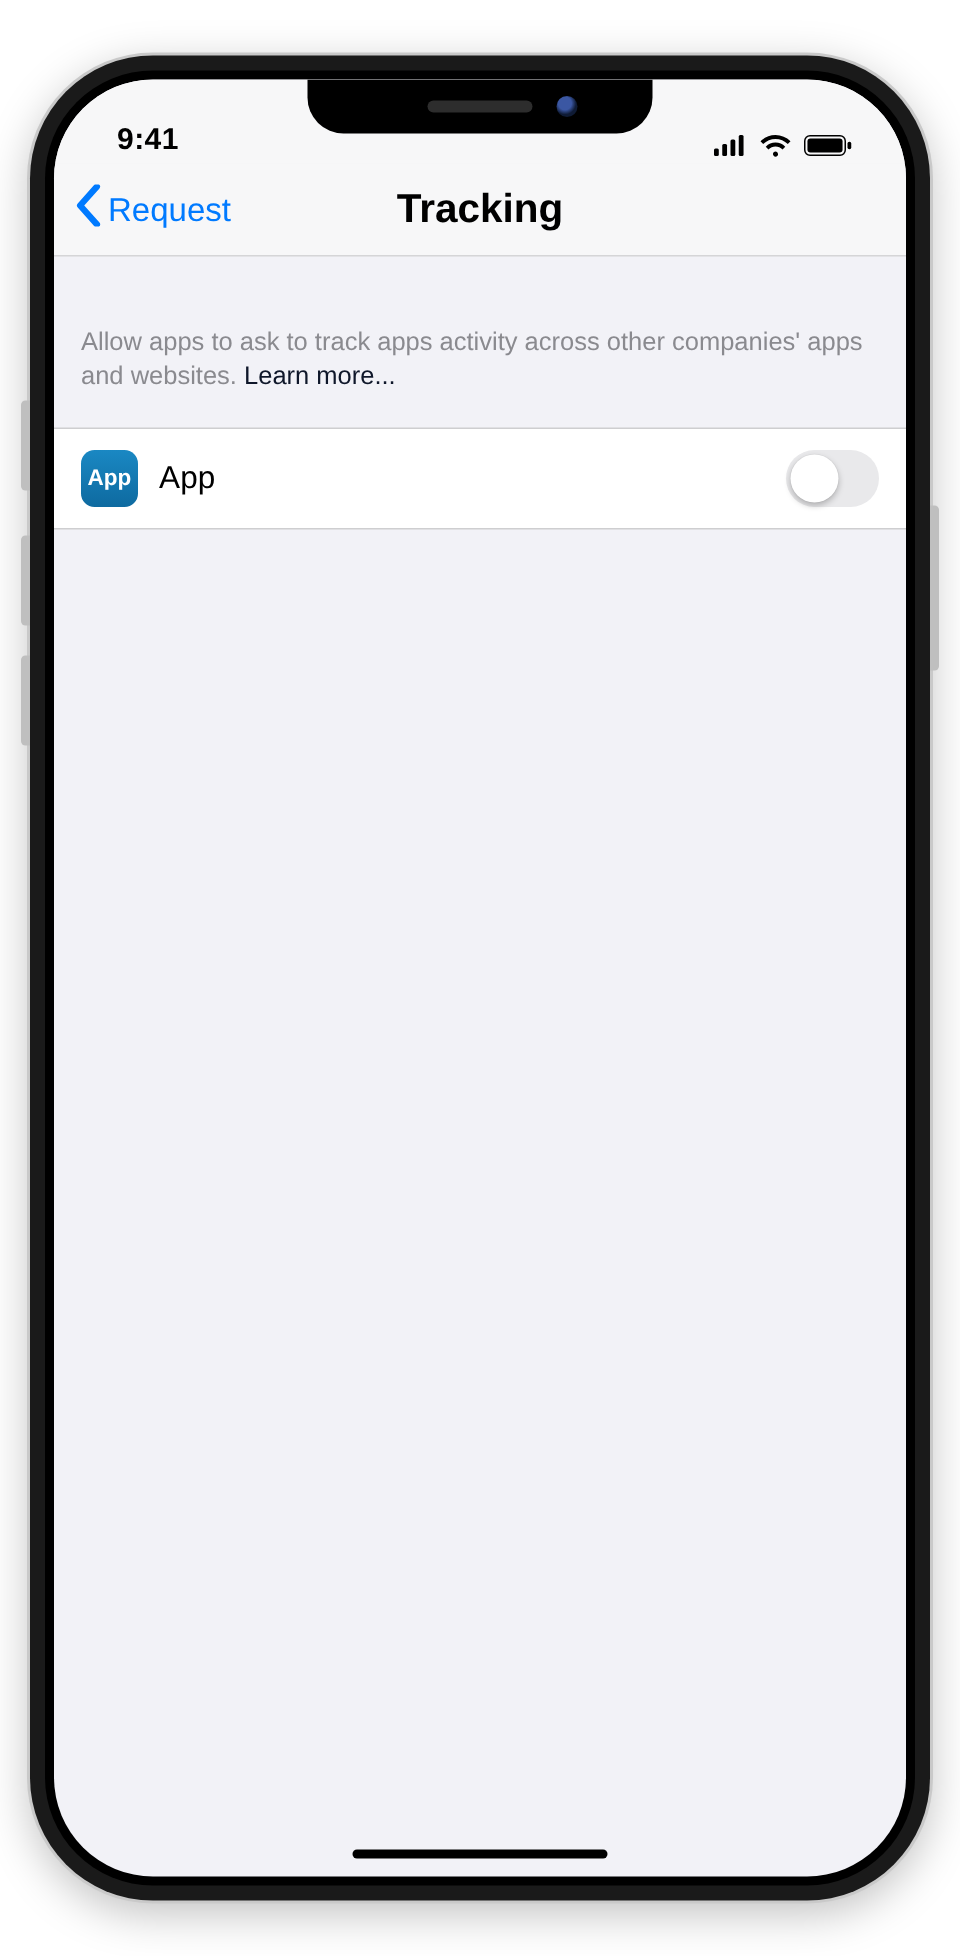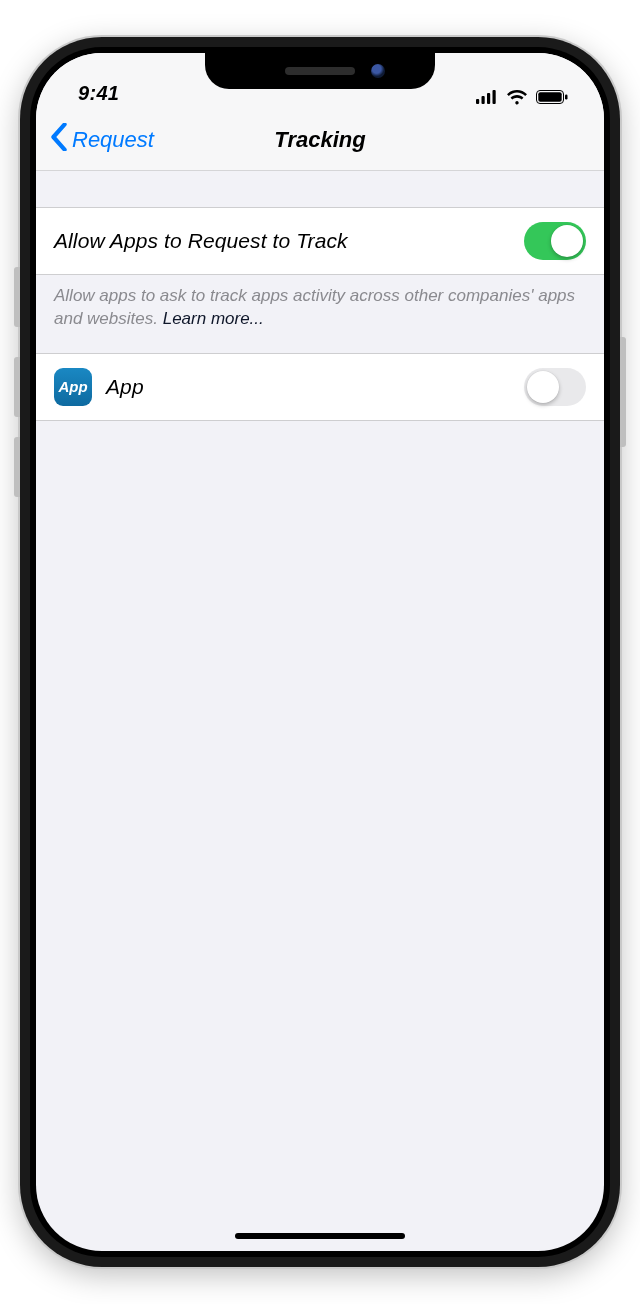--- a/index.html
+++ b/index.html
@@ -38,21 +38,20 @@
       right: -6px; top: 300px;
       width: 6px; height: 110px;
       background: #bfbfbf;
       border-radius: 0 3px 3px 0;
     }
     .bezel {
       width: 100%; height: 100%;
       background: #000;
       border-radius: 72px;
       padding: 6px;
-      font-style: italic;
     }
     .screen {
       width: 100%; height: 100%;
       background: #f2f2f7;
       border-radius: 66px;
       overflow: hidden;
       position: relative;
     }
 
     
@@ -118,21 +117,21 @@
       align-items: center;
       gap: 4px;
       color: #007aff;
       font-size: 22px;
     }
     .back svg { width: 18px; height: 28px; }
     .nav-title {
       position: absolute;
       left: 50%;
       transform: translateX(-50%);
-      font-size: 22px;
+      font-size: 27px;
       font-weight: 600;
     }
 
     .content { padding-top: 36px; }
 
     .cell {
       background: #fff;
       border-top: 0.5px solid rgba(60,60,67,.25);
       border-bottom: 0.5px solid rgba(60,60,67,.25);
       display: flex;
@@ -244,26 +243,20 @@
                 <path d="M10 1 2 10l8 9" fill="none" stroke="#007aff" stroke-width="3" stroke-linecap="round" stroke-linejoin="round"></path>
               </svg>
           </span>
           <span>Request</span>
         </div>
         <div class="nav-title">Tracking</div>
       </div>
 
       <div class="content">
 
-        <div class="cell">
-          <span class="cell-label">Allow Apps to Request to Track</span>
-          <div class="switch on">
-            <div class="knob"></div>
-          </div>
-        </div>
 
         <div class="footer">
           <span>Allow apps to ask to track apps activity across other companies' apps and websites. </span><a href="#">Learn more...</a>
         </div>
 
         <div id="apps-container">
             <div class="cell">
               <div class="cell-left">
                 <div class="app-icon">App</div>
                 <span class="cell-label">App</span>

